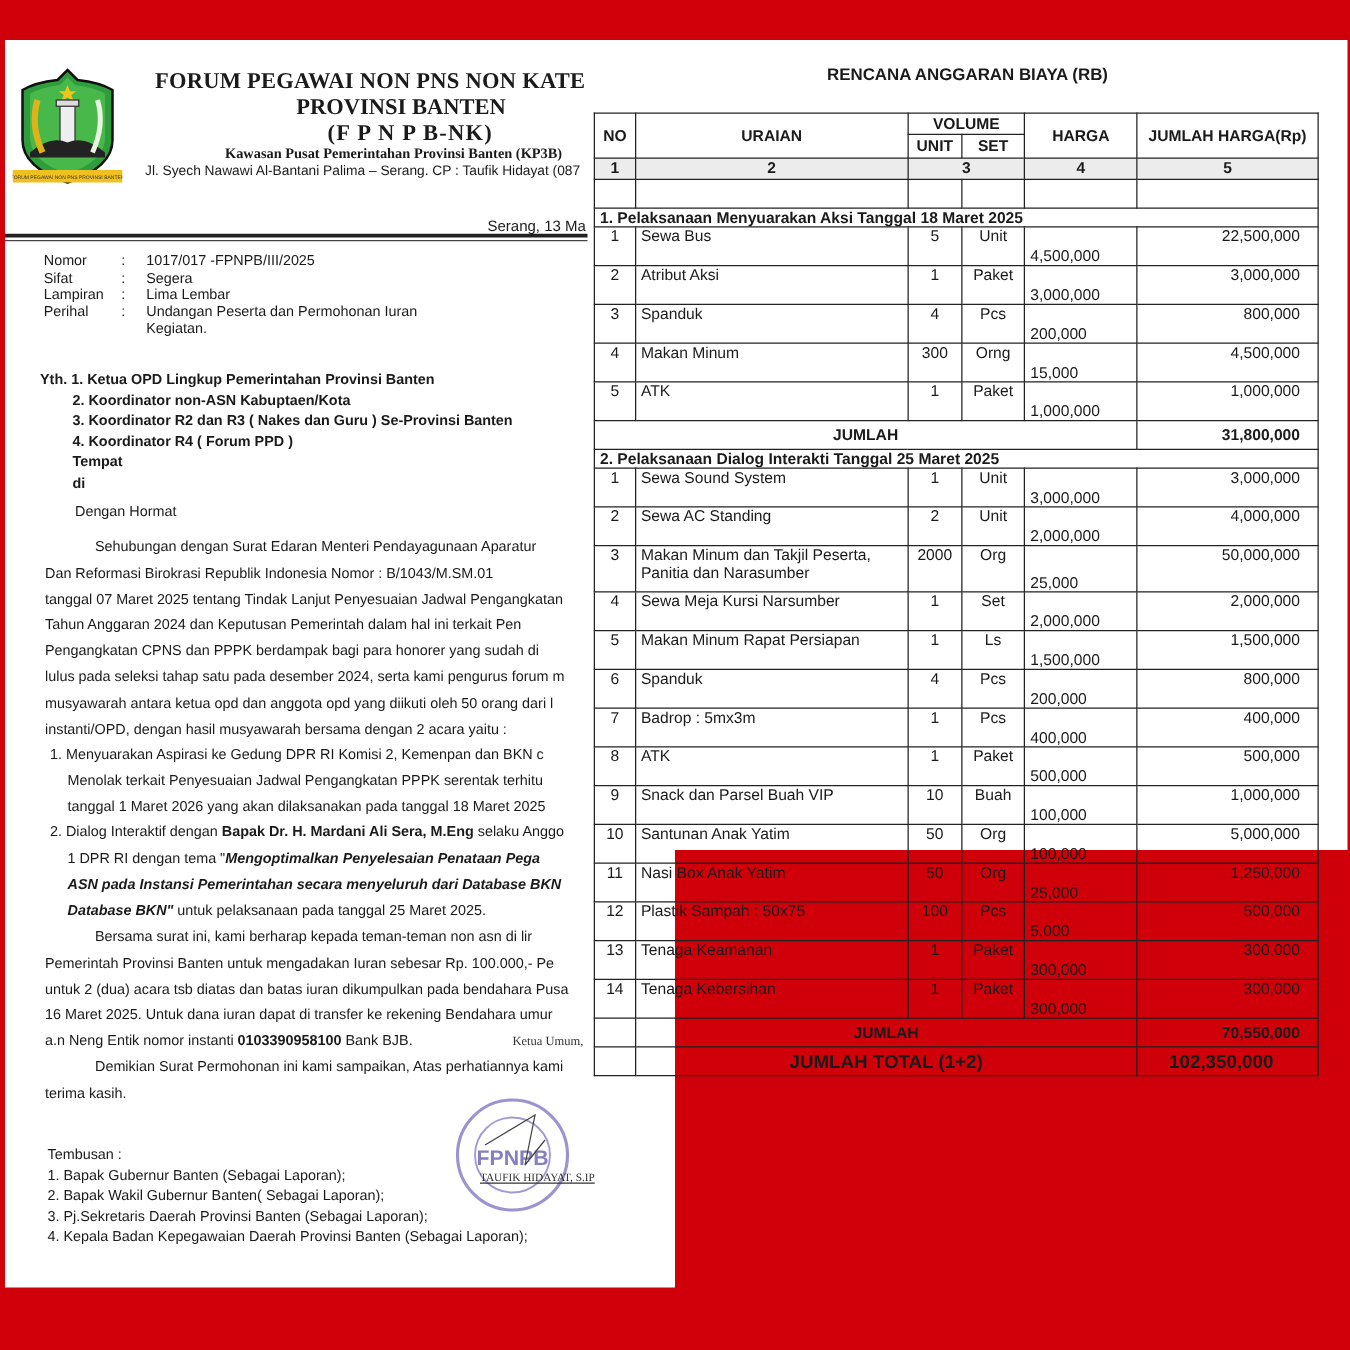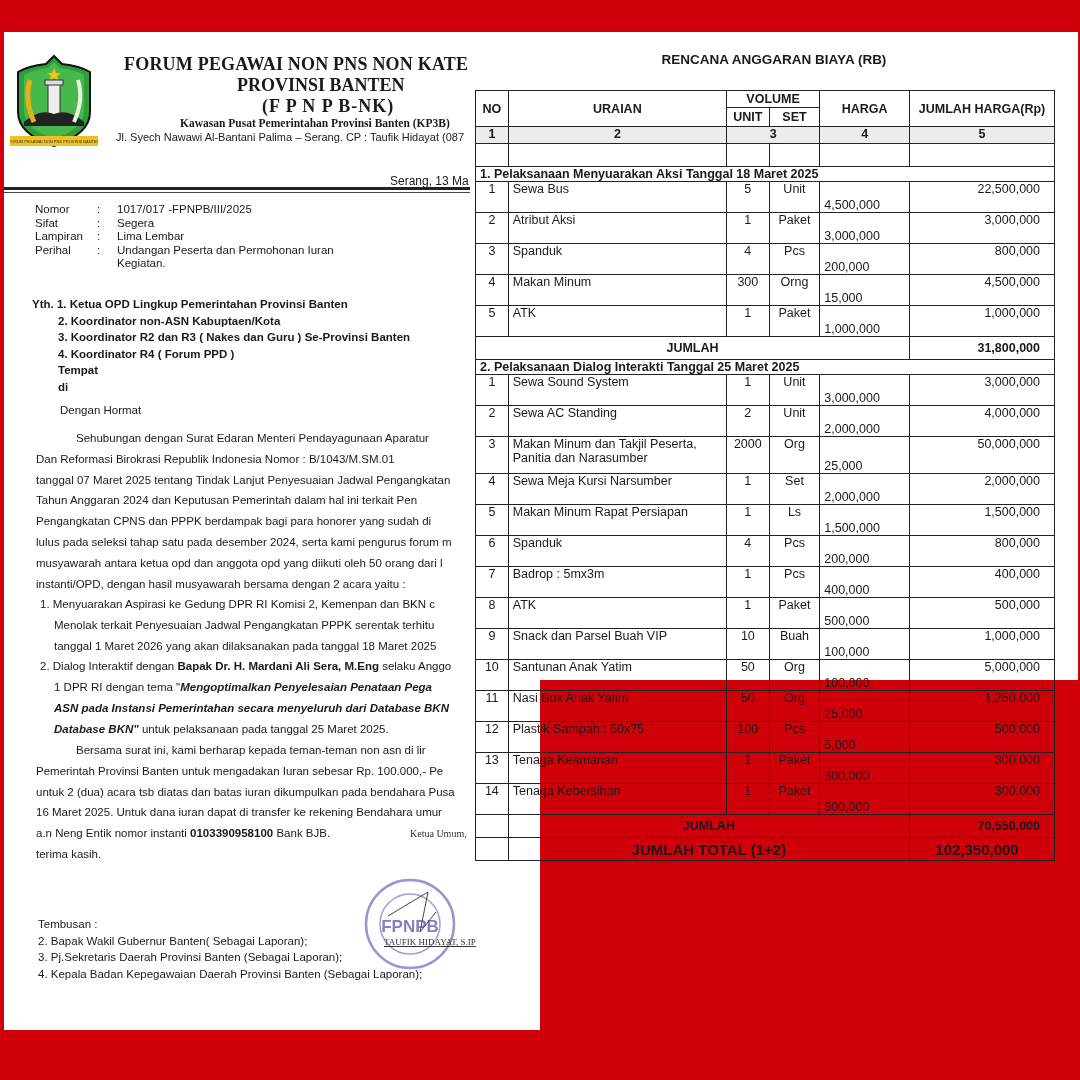--- a/index.html
+++ b/index.html
@@ -148,34 +148,36 @@
     <div class="line bi" style="padding-left:18px">ASN pada Instansi Pemerintahan secara menyeluruh dari Database BKN</div>
     <div class="line" style="padding-left:18px"><span class="bi">Database BKN"</span><span> untuk pelaksanaan pada tanggal 25 Maret 2025.</span></div>
   </div>
 
   <div class="para" style="top:708px">
     <div class="line ind1">Bersama  surat  ini,  kami  berharap  kepada  teman-teman  non  asn  di  lir</div>
     <div class="line">Pemerintah Provinsi Banten untuk mengadakan Iuran sebesar Rp. 100.000,- Pe</div>
     <div class="line">untuk 2 (dua) acara tsb diatas dan batas iuran dikumpulkan pada bendahara Pusa</div>
     <div class="line">16 Maret 2025. Untuk dana iuran dapat di transfer ke rekening Bendahara umur</div>
     <div class="line"><span>a.n Neng Entik nomor instanti </span><span class="b">0103390958100</span><span> Bank BJB.</span></div>
+    <div class="line ind1">Demikian Surat Permohonan ini kami sampaikan, Atas perhatiannya kami</div>
     <div class="line">terima kasih.</div>
   </div>
 
   <svg class="stamp" viewBox="0 0 140 100">
     <circle cx="62" cy="52" r="44" fill="none" stroke="#7a70c0" stroke-width="2.5" opacity="0.75"></circle>
     <circle cx="62" cy="52" r="30" fill="none" stroke="#7a70c0" stroke-width="1.5" opacity="0.7"></circle>
     <text x="62" y="60" font-size="17" font-weight="bold" text-anchor="middle" fill="#6a5fb0" opacity="0.8">FPNPB</text>
     <path d="M40 44 L80 20 L72 60 L88 40" stroke="#444" stroke-width="1" fill="none"></path>
   </svg>
   <div class="ketua">Ketua Umum,</div>
   <div class="sign-name">TAUFIK HIDAYAT, S.IP</div>
 
   <div class="tembusan">
     <div>Tembusan :</div>
+    <div>1. Bapak Gubernur Banten (Sebagai Laporan);</div>
     <div>2. Bapak Wakil Gubernur Banten( Sebagai Laporan);</div>
     <div>3. Pj.Sekretaris Daerah Provinsi Banten (Sebagai Laporan);</div>
     <div>4. Kepala Badan Kepegawaian Daerah Provinsi Banten (Sebagai Laporan);</div>
   </div>
 </div>
 
 <div id="rab">
   <div class="rab-title">RENCANA ANGGARAN BIAYA (RB)</div>
   <table>
     <thead>

